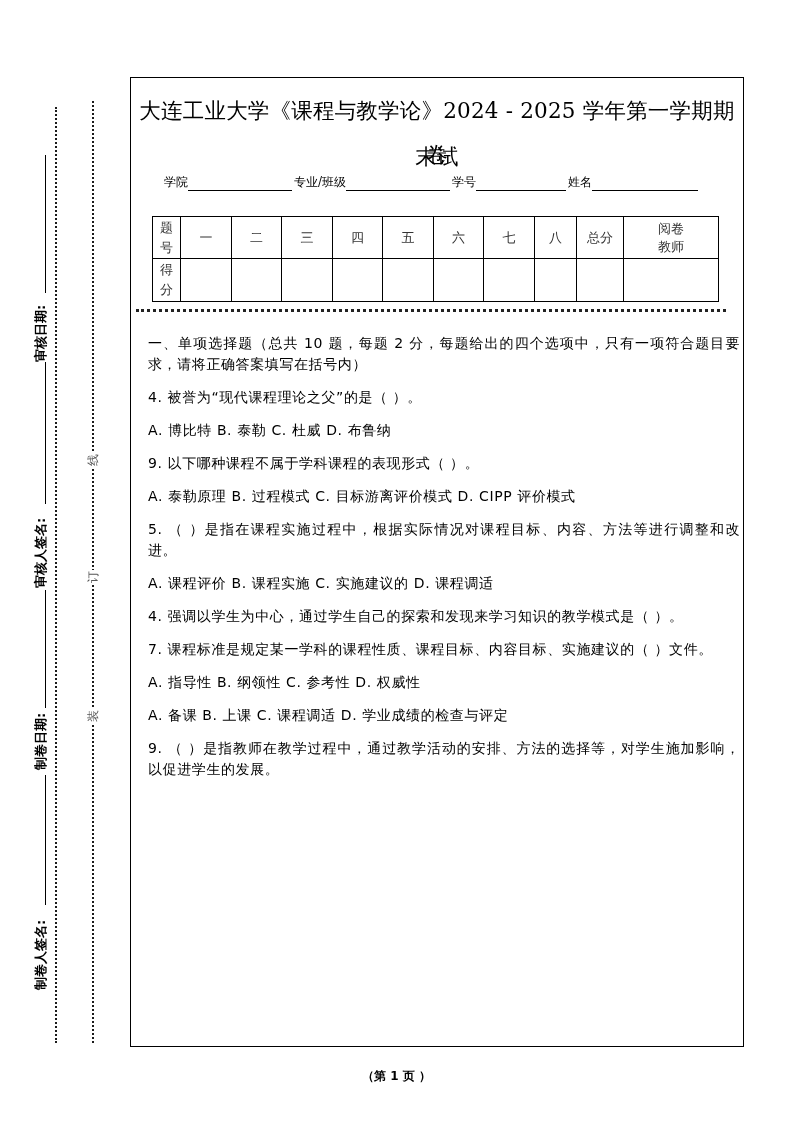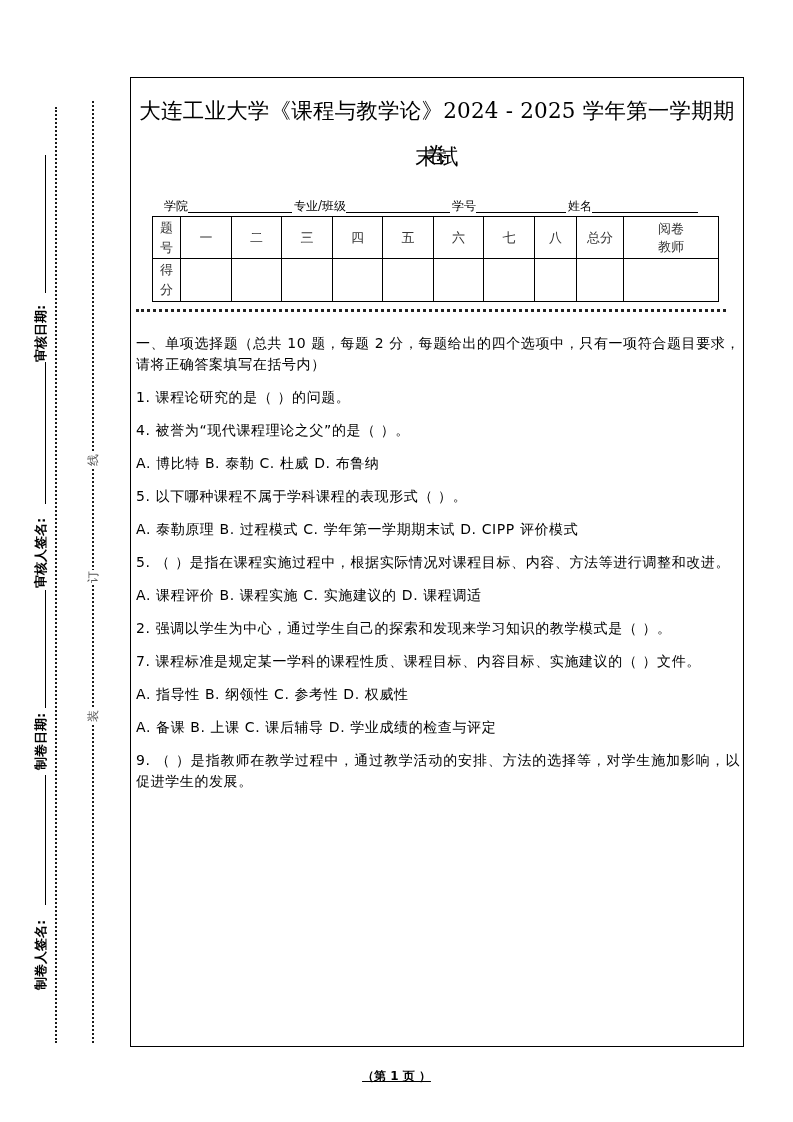--- a/index.html
+++ b/index.html
@@ -10,31 +10,31 @@
            white-space:nowrap; font-family:"DejaVu Sans","Liberation Sans",sans-serif;
            font-weight:bold; font-size:13px; line-height:16px; }
   .vline { position:absolute; width:0; border-left:1px solid #000; }
   .inner-label { position:absolute; background:#fff; font-size:12px; color:#555;
                  transform:rotate(-90deg); width:14px; height:14px; line-height:14px; text-align:center; }
   .frame { position:absolute; left:130px; top:77px; width:614px; height:970px;
            border:1px solid #000; box-sizing:border-box; }
   .title { position:absolute; left:0; top:10px; width:100%; text-align:center;
            font-size:21.5px; line-height:46px; letter-spacing:0.2px; }
   .title-l2 { top:54px; }
-  .info { position:absolute; left:33px; top:96px; font-size:12px; display:flex; align-items:flex-start;margin-top:24px; }
+  .info { position:absolute; left:33px; top:96px; font-size:12px; display:flex; align-items:flex-end; }
   .info .u { display:inline-block; border-bottom:1px solid #000; height:14px; margin-right:2px; }
   table.score { position:absolute; left:21px; top:138px; border-collapse:collapse;
                 font-family:"DejaVu Sans","Liberation Sans",sans-serif; font-size:13px; color:#333; }
   table.score td { border:1px solid #000; text-align:center; vertical-align:middle; padding:0; }
   .sep { position:absolute; left:5px; top:231px; width:590px; border-top:3px dotted #222; }
   .body { position:absolute; left:5px; top:255px; width:604px; font-size:14px; line-height:21px;
           font-family:"DejaVu Sans","Liberation Sans",sans-serif; letter-spacing:0.6px; }
-  .para { margin:0 0 12px 0; text-align:justify; }
+  .para { margin:0 0 12px 12px; text-align:justify; }
   .footer { position:absolute; top:1068px; left:0; width:793px; text-align:center;
-            font-family:"DejaVu Sans","Liberation Sans",sans-serif; font-weight:bold; font-size:12px;text-decoration:underline; }
+            font-family:"DejaVu Sans","Liberation Sans",sans-serif; font-weight:bold; font-size:12px; }
 </style>
 </head>
 <body>
 
 <div>
   <div class="dotline" style="left:55px; top:107px; height:936px;"></div>
   <div class="dotline" style="left:92px; top:101px; height:942px;"></div>
 
   <div class="vline" style="left:45px; top:155px; height:138px;"></div>
   <div class="vline" style="left:45px; top:362px; height:142px;"></div>
@@ -104,36 +104,35 @@
       <td></td>
     </tr>
   </tbody>
     </table>
 
   <div class="sep"></div>
 
   <div class="body">
     <p class="para">一、单项选择题（总共 10 题，每题 2 分，每题给出的四个选项中，只有一项符合题目要求，请将正确答案填写在括号内）</p>
 
-    <p class="para">1. 课程论研究的是（   ）的问题。</p>
 
     <p class="para">4. 被誉为“现代课程理论之父”的是（   ）。</p>
     <p class="para">A. 博比特  B. 泰勒  C. 杜威  D. 布鲁纳</p>
 
-    <p class="para">5. 以下哪种课程不属于学科课程的表现形式（   ）。</p>
+    <p class="para">9. 以下哪种课程不属于学科课程的表现形式（   ）。</p>
 
-    <p class="para">A. 泰勒原理  B. 过程模式  C. 学年第一学期期末试  D. CIPP 评价模式</p>
+    <p class="para">A. 泰勒原理  B. 过程模式  C. 目标游离评价模式  D. CIPP 评价模式</p>
 
     <p class="para">5. （   ）是指在课程实施过程中，根据实际情况对课程目标、内容、方法等进行调整和改进。</p>
     <p class="para">A. 课程评价  B. 课程实施  C. 实施建议的  D. 课程调适</p>
 
-    <p class="para">2. 强调以学生为中心，通过学生自己的探索和发现来学习知识的教学模式是（   ）。</p>
+    <p class="para">4. 强调以学生为中心，通过学生自己的探索和发现来学习知识的教学模式是（   ）。</p>
 
     <p class="para">7. 课程标准是规定某一学科的课程性质、课程目标、内容目标、实施建议的（   ）文件。</p>
     <p class="para">A. 指导性  B. 纲领性  C. 参考性  D. 权威性</p>
 
-    <p class="para">A. 备课  B. 上课  C. 课后辅导  D. 学业成绩的检查与评定</p>
+    <p class="para">A. 备课  B. 上课  C. 课程调适  D. 学业成绩的检查与评定</p>
 
     <p class="para">9. （   ）是指教师在教学过程中，通过教学活动的安排、方法的选择等，对学生施加影响，以促进学生的发展。</p>
   </div>
 </div>
 
 <div class="footer">（第 1 页 ）</div>
 
 </body></html>

